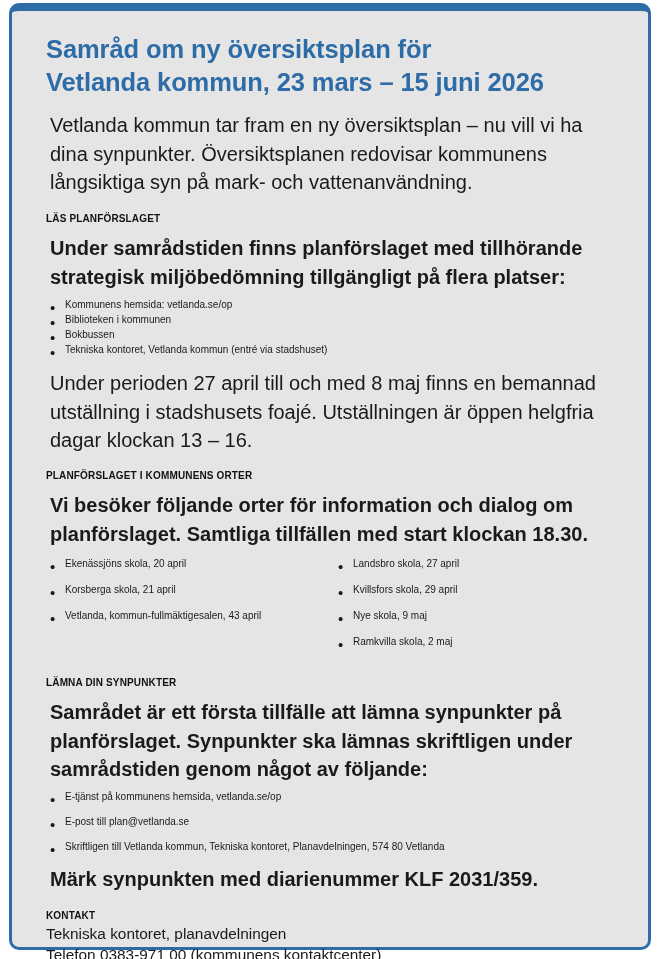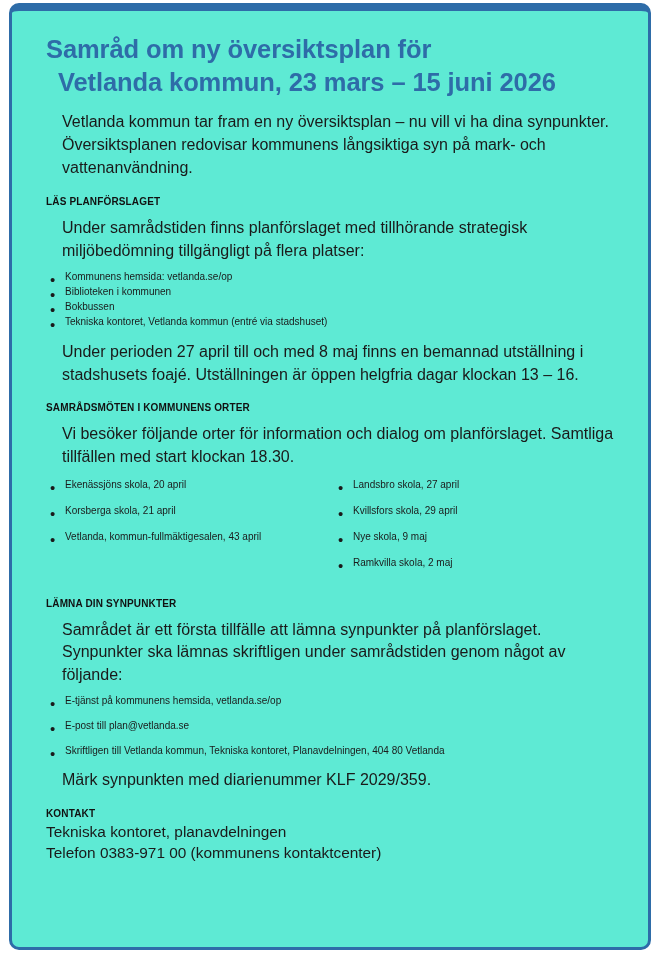--- a/index.html
+++ b/index.html
@@ -17,47 +17,47 @@
   #ad-frame {
     position: absolute;
     left: 9px;
     top: 3px;
     width: 642px;
     height: 947px;
     box-sizing: border-box;
     border: 3px solid #2E6CA8;
     border-top-width: 8px;
     border-radius: 10px;
-    background: #5eead4;
+    background: #e5e5e5;
   }
 
   .inner {
     position: absolute;
     left: 34px;
     top: 22px;
     width: 576px;
   }
 
   h1.headline {
     margin: 0;
     color: #2E6CA8;
     font-size: 25.5px;
     font-weight: bold;
     line-height: 1.30;
     letter-spacing: -0.1px;
   }
-  h1.headline .l2 { display: block; margin-left: 12px; }
+  h1.headline .l2 { display: block; }
 
   p.body-text {
-    margin: 12px 0 0 16px;
+    margin: 12px 0 0 4px;
     color: #1a1a1a;
-    font-size: 16px;
+    font-size: 20px;
     line-height: 1.42;
   }
-  p.body-text.tight { margin-top: 10px; }
+  p.body-text.tight { margin-top: 10px; font-weight: bold; }
 
   h2.section {
     margin: 16px 0 2px 0;
     color: #111111;
     font-size: 10px;
     font-weight: bold;
     letter-spacing: 0.15px;
   }
   h2.section.first { margin-top: 17px; }
 
@@ -115,21 +115,21 @@
     <h2 class="section first">LÄS PLANFÖRSLAGET</h2>
     <p class="body-text tight">Under samrådstiden finns planförslaget med tillhörande strategisk miljöbedömning tillgängligt på flera platser:</p>
     <ul class="bullets">
       <li>Kommunens hemsida: vetlanda.se/op</li>
       <li>Biblioteken i kommunen</li>
       <li>Bokbussen</li>
       <li>Tekniska kontoret, Vetlanda kommun (entré via stadshuset)</li>
     </ul>
     <p class="body-text">Under perioden 27 april till och med 8 maj finns en bemannad utställning i stadshusets foajé. Utställningen är öppen helgfria dagar klockan 13 – 16.</p>
 
-    <h2 class="section">SAMRÅDSMÖTEN I KOMMUNENS ORTER</h2>
+    <h2 class="section">PLANFÖRSLAGET I KOMMUNENS ORTER</h2>
     <p class="body-text tight">Vi besöker följande orter för information och dialog om planförslaget. Samtliga tillfällen med start klockan 18.30.</p>
 
     <div class="two-col">
       <div class="col">
         <ul class="bullets">
           <li>Ekenässjöns skola, 20 april</li>
           <li>Korsberga skola, 21 april</li>
           <li>Vetlanda, kommun-fullmäktigesalen, 43 april</li>
         </ul>
       </div>
@@ -141,23 +141,23 @@
           <li>Ramkvilla skola, 2 maj</li>
         </ul>
       </div>
     </div>
 
     <h2 class="section">LÄMNA DIN SYNPUNKTER</h2>
     <p class="body-text tight">Samrådet är ett första tillfälle att lämna synpunkter på planförslaget. Synpunkter ska lämnas skriftligen under samrådstiden genom något av följande:</p>
     <ul class="bullets loose">
       <li>E-tjänst på kommunens hemsida, vetlanda.se/op</li>
       <li>E-post till plan@vetlanda.se</li>
-      <li>Skriftligen till Vetlanda kommun, Tekniska kontoret, Planavdelningen, 404 80 Vetlanda</li>
+      <li>Skriftligen till Vetlanda kommun, Tekniska kontoret, Planavdelningen, 574 80 Vetlanda</li>
     </ul>
-    <p class="body-text tight">Märk synpunkten med diarienummer KLF 2029/359.</p>
+    <p class="body-text tight">Märk synpunkten med diarienummer KLF 2031/359.</p>
 
     <h2 class="section">KONTAKT</h2>
     <div class="contact-lines">
       <div>Tekniska kontoret, planavdelningen</div>
       <div>Telefon 0383-971 00 (kommunens kontaktcenter)</div>
 
     </div>
 
   </div>
 </div>

